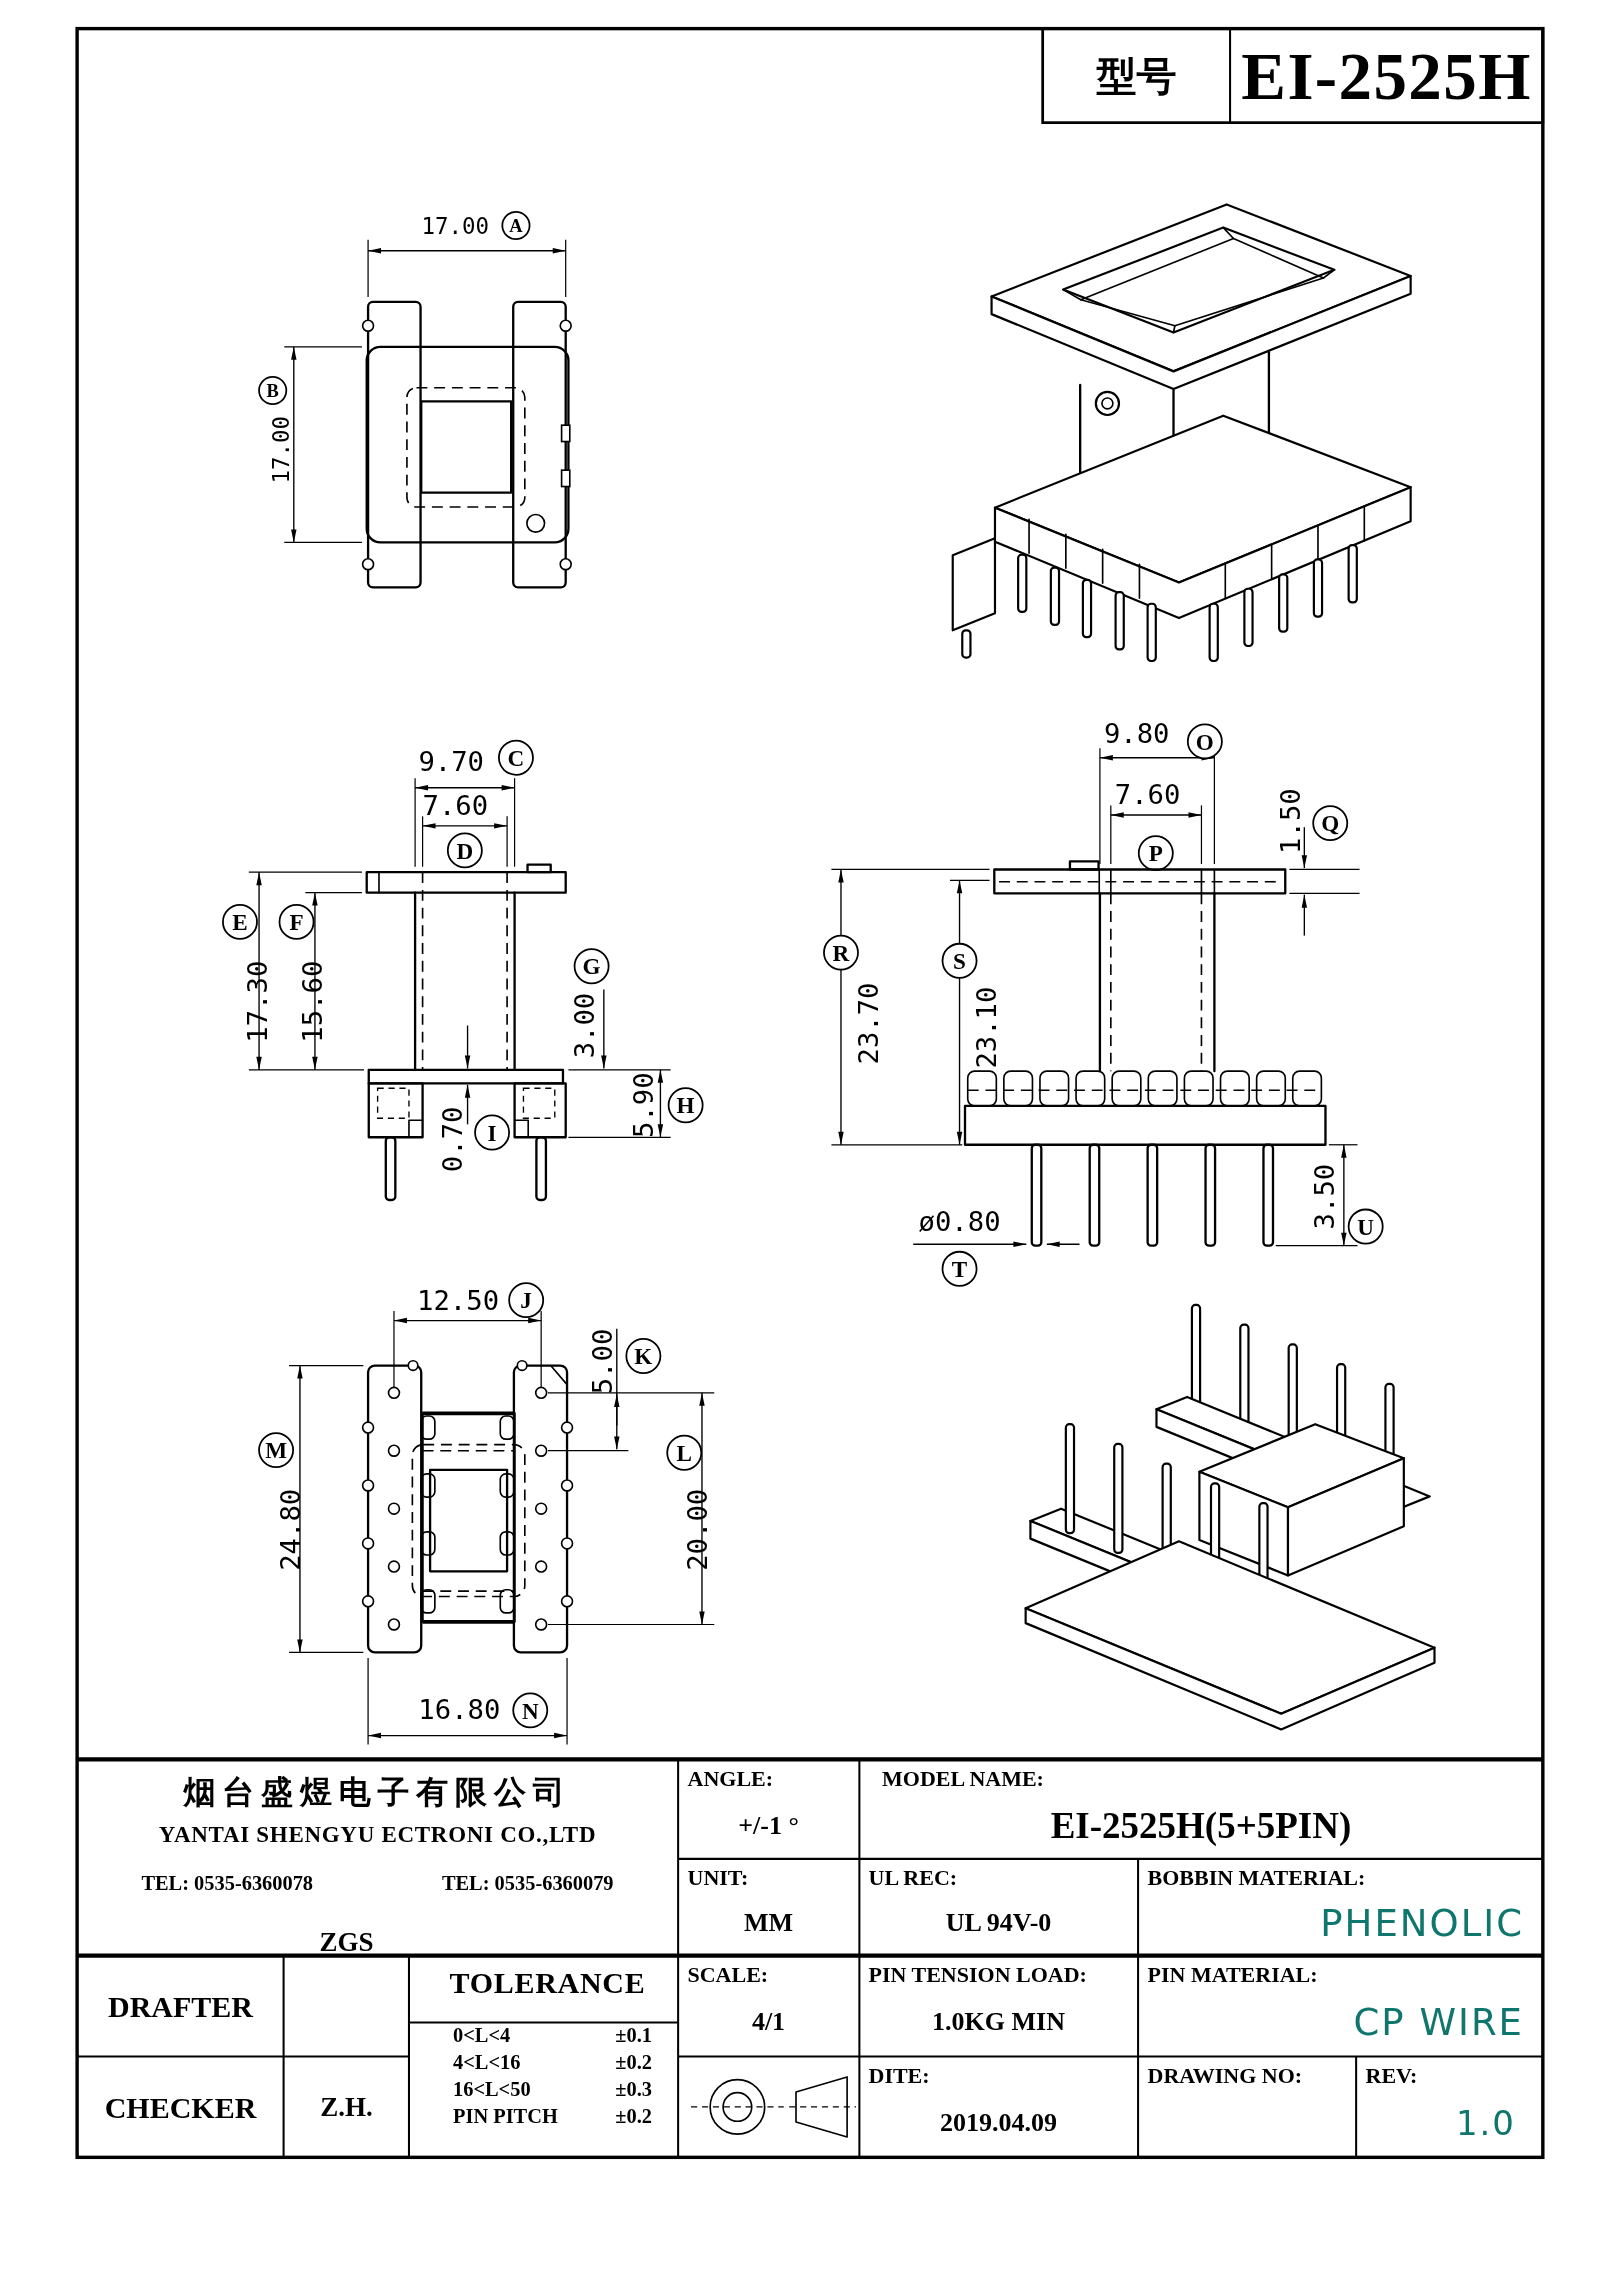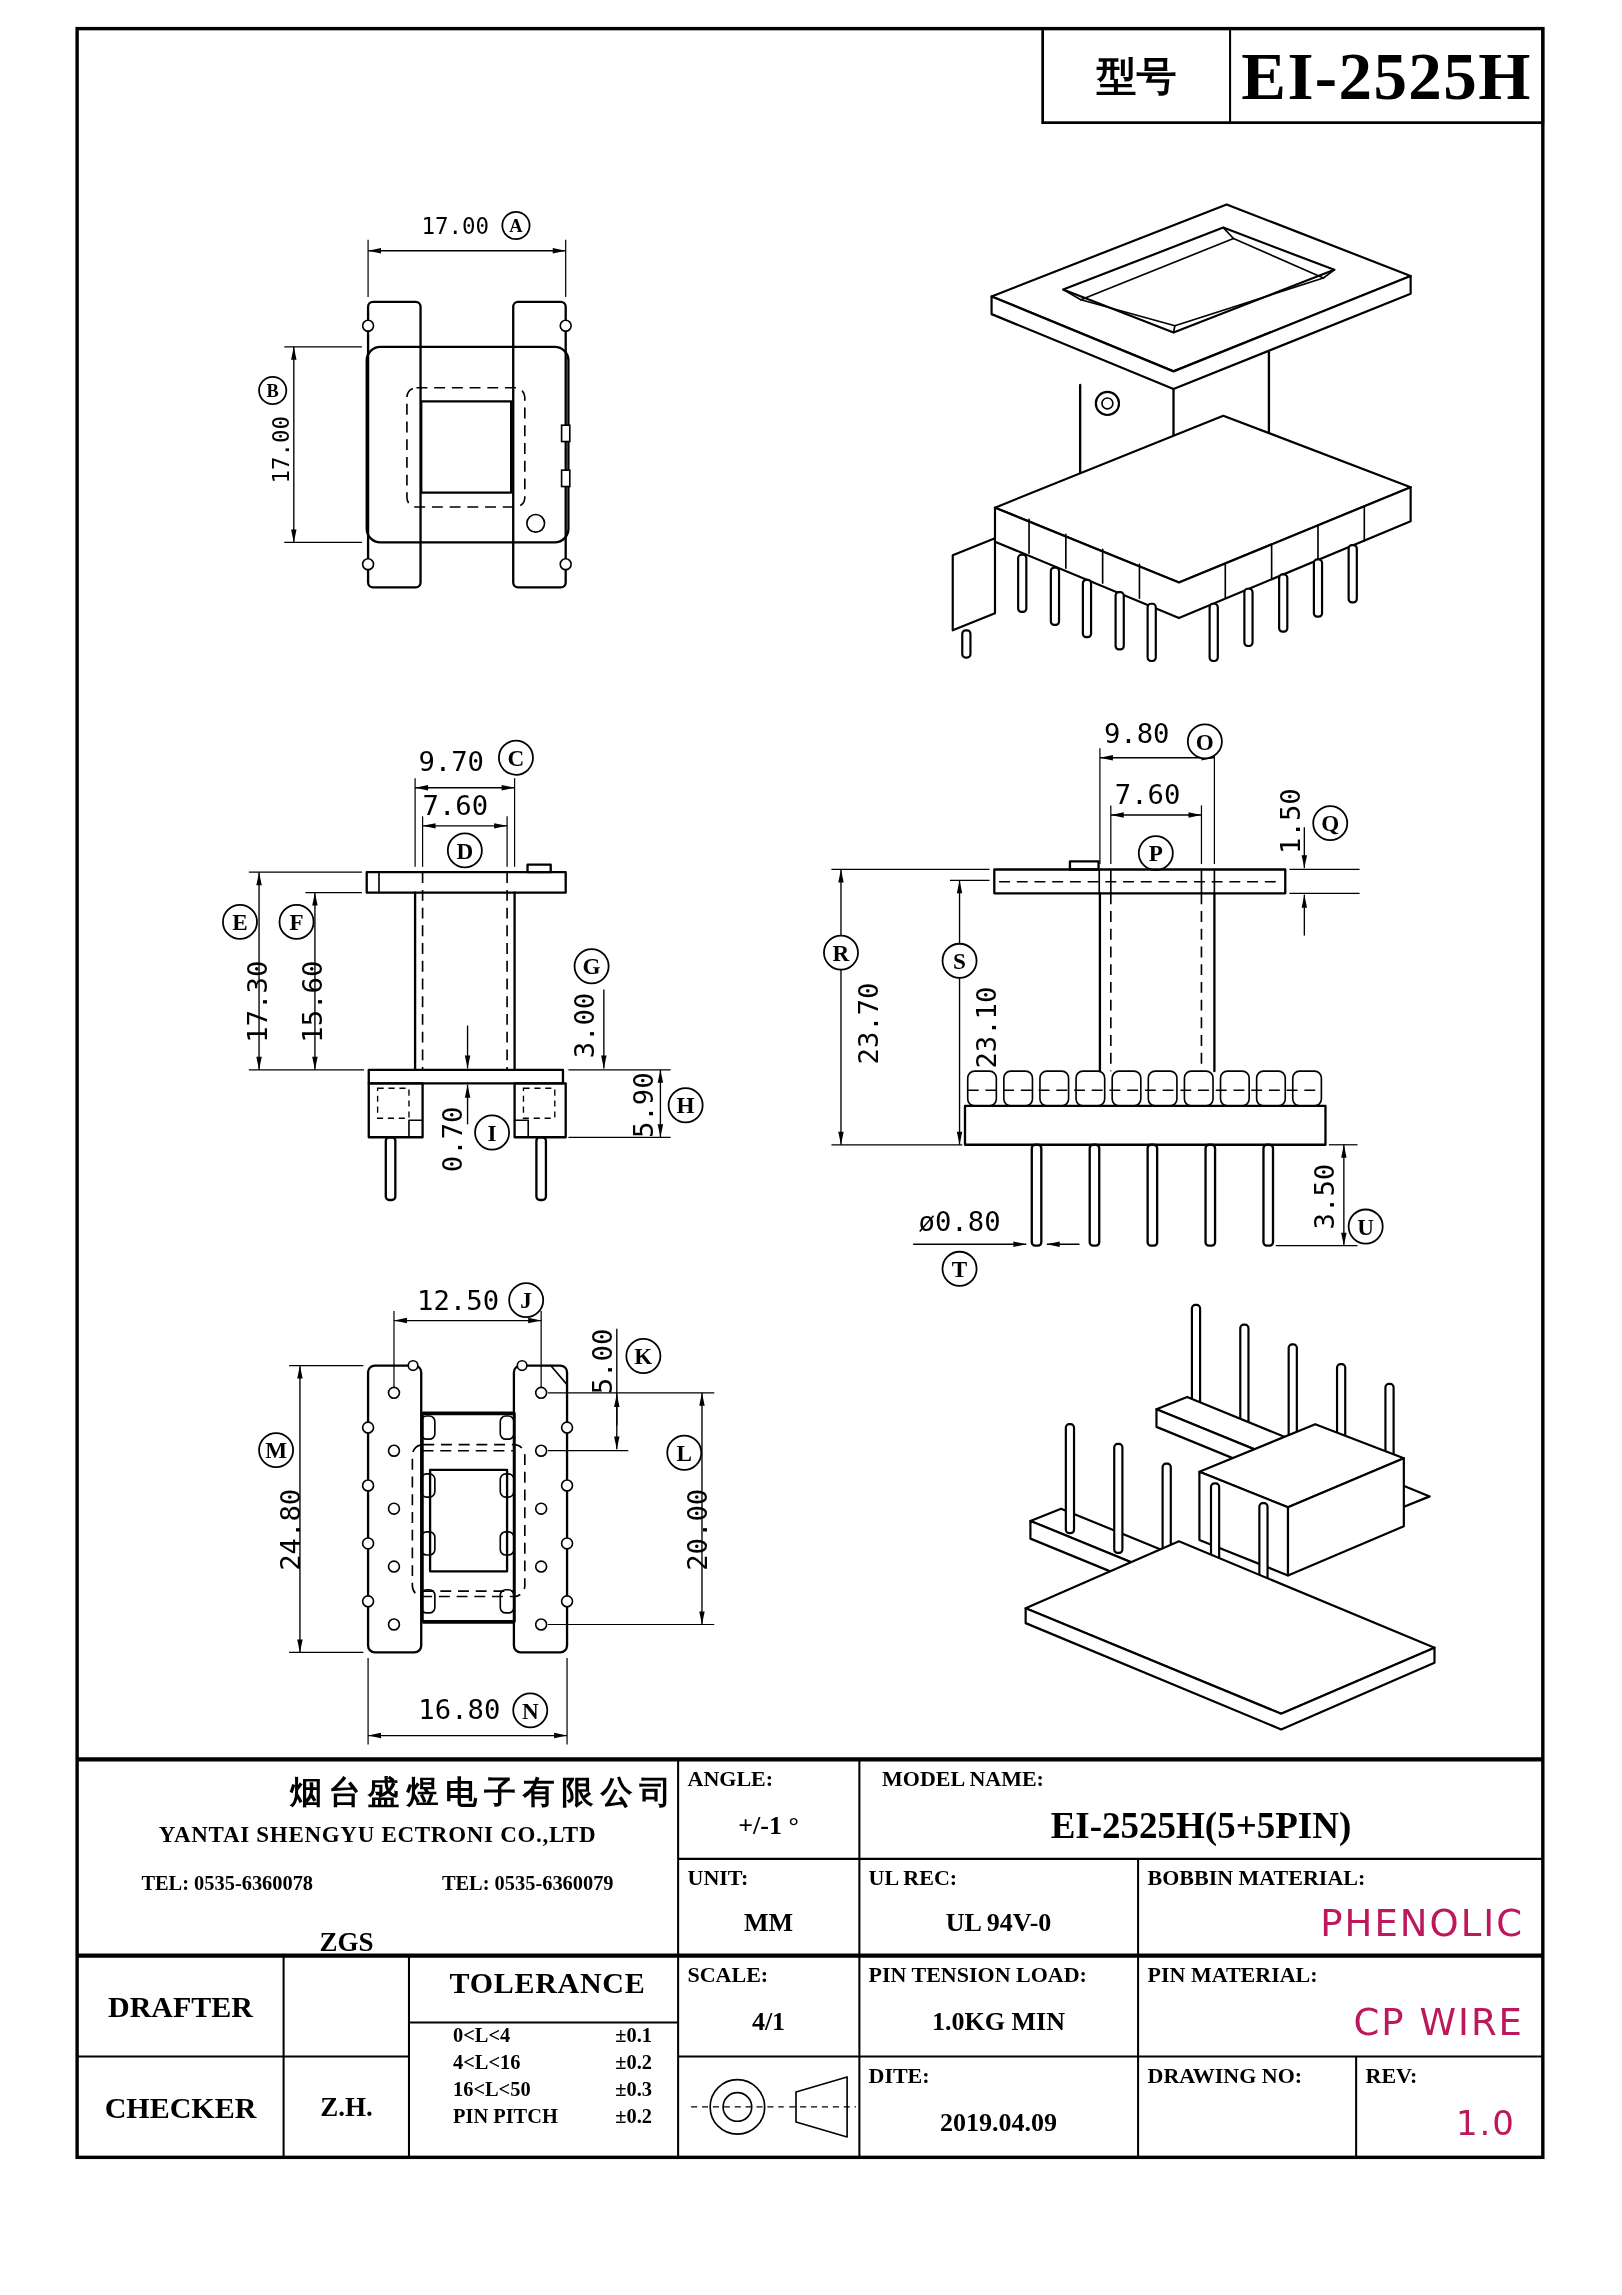--- a/index.html
+++ b/index.html
@@ -23,25 +23,25 @@
   text.dtxt{font-family:"DejaVu Sans Mono","DejaVu Sans",monospace;font-size:40px;fill:#000;}
   text.dts {font-size:33px;}
   text.lt  {font-family:"Liberation Serif","DejaVu Serif",serif;font-weight:700;font-size:34px;fill:#000;}
   text.lts {font-size:27px;}
 
   
   .cell{position:absolute;box-sizing:border-box;display:flex;flex-direction:column;}
   .lbl{font-weight:700;font-size:22px;padding:5.5px 0 0 9.5px;white-space:nowrap;}
   .val{font-weight:700;font-size:26px;flex:1;display:flex;align-items:center;justify-content:center;white-space:nowrap;}
   .val.big{font-size:37px;}
-  .cad{font-family:"DejaVu Sans","Liberation Sans",sans-serif;font-weight:400;letter-spacing:2px;color:#be185d;}
+  .cad{font-family:"DejaVu Sans","Liberation Sans",sans-serif;font-weight:400;letter-spacing:2px;color:#0f766e;}
   .right{justify-content:flex-end;padding-right:19px;}
   .modelbox-label{font-size:40px;font-weight:700;}
   .modelbox-value{font-size:67px;font-weight:600;letter-spacing:1.4px;}
-  .cn{font-family:"DejaVu Sans","Liberation Sans",sans-serif;font-weight:700;font-size:32px;letter-spacing:6.8px;text-align:right;margin-top:11px;white-space:nowrap;}
+  .cn{font-family:"DejaVu Sans","Liberation Sans",sans-serif;font-weight:700;font-size:32px;letter-spacing:6.8px;text-align:center;margin-top:11px;white-space:nowrap;}
   .en{font-weight:700;font-size:23px;text-align:center;margin-top:6.8px;letter-spacing:0.7px;white-space:nowrap;}
   .tels{display:flex;justify-content:space-around;font-weight:700;font-size:20.4px;margin-top:24px;white-space:nowrap;}
   .tolhead{font-weight:700;font-size:30px;text-align:center;padding-top:9.5px;letter-spacing:0.7px;padding-left:8px;}
   .tolrows{display:flex;flex-direction:column;padding:6.8px 26px 0 44px;gap:4.1px;}
   .tolrow{display:flex;justify-content:space-between;font-weight:700;font-size:20.4px;white-space:nowrap;}
   .namecell{align-items:center;justify-content:center;font-weight:700;}
 </style>
 </head>
 <body>
 

